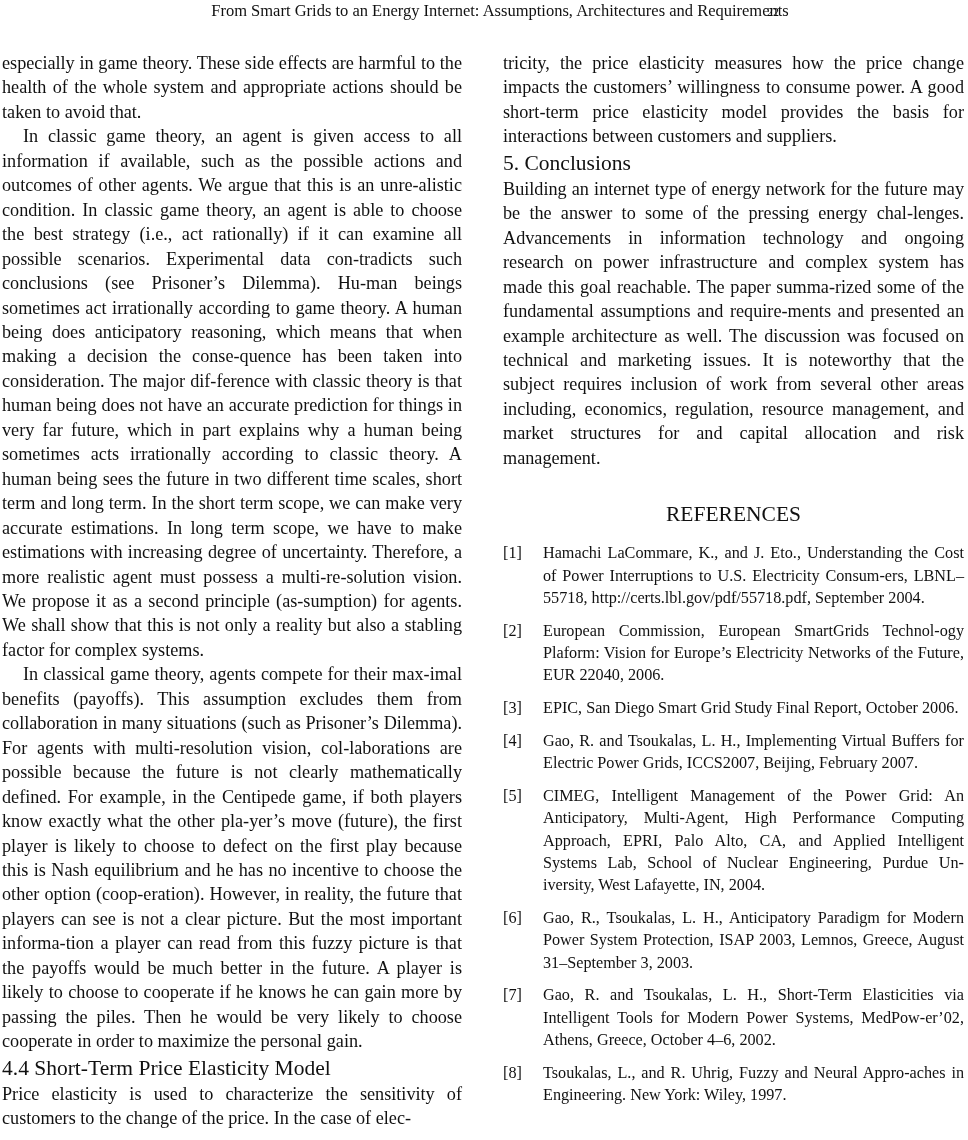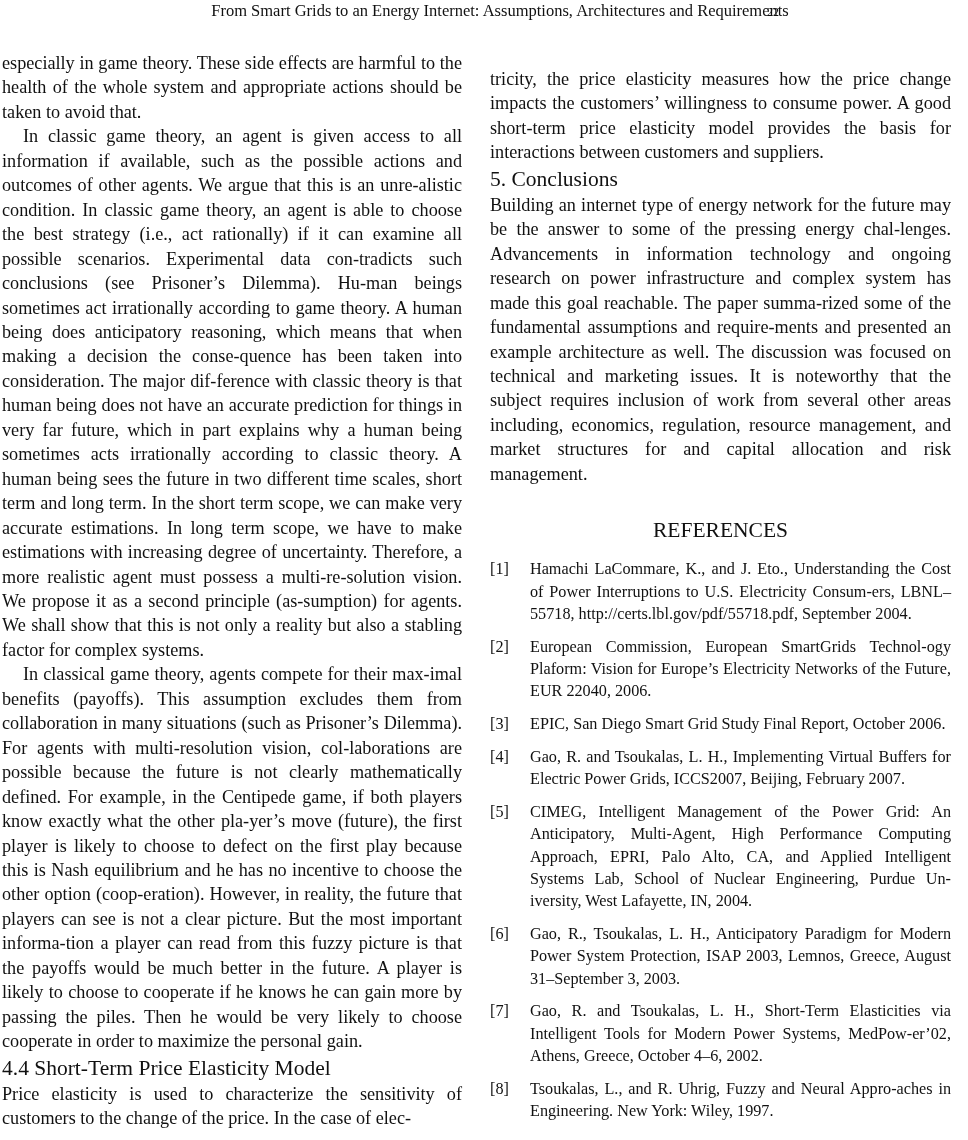--- a/index.html
+++ b/index.html
@@ -14,21 +14,21 @@
   }
   .running-head .title { position: absolute; left: 0; width: 968px; text-align: center; top: 0; }
   .running-head .pageno { position: absolute; right: 8px; top: 1px; font-size: 12px; }
 
   .col {
     position: absolute; top: 51px;
     font-size: 18.2px; line-height: 24.45px;
     text-align: justify;
   }
   .col-left { left: 2px; width: 460px; }
-  .col-right { left: 490px; width: 461px; top: 51px; margin-top: 16px; }
+  .col-right { left: 503px; width: 461px; top: 51px; }
 
   p { margin: 0; }
   p.indent { text-indent: 21px; }
   h2.sec {
     font-size: 21.5px; font-weight: normal; margin: 0; line-height: 28px;
   }
   .h44 { margin-top: 8px; margin-bottom: 6px; }
   .h5 { margin-top: 12px; margin-bottom: 8px; }
   .refs-title {
     text-align: center; font-weight: normal; font-size: 21.5px;

